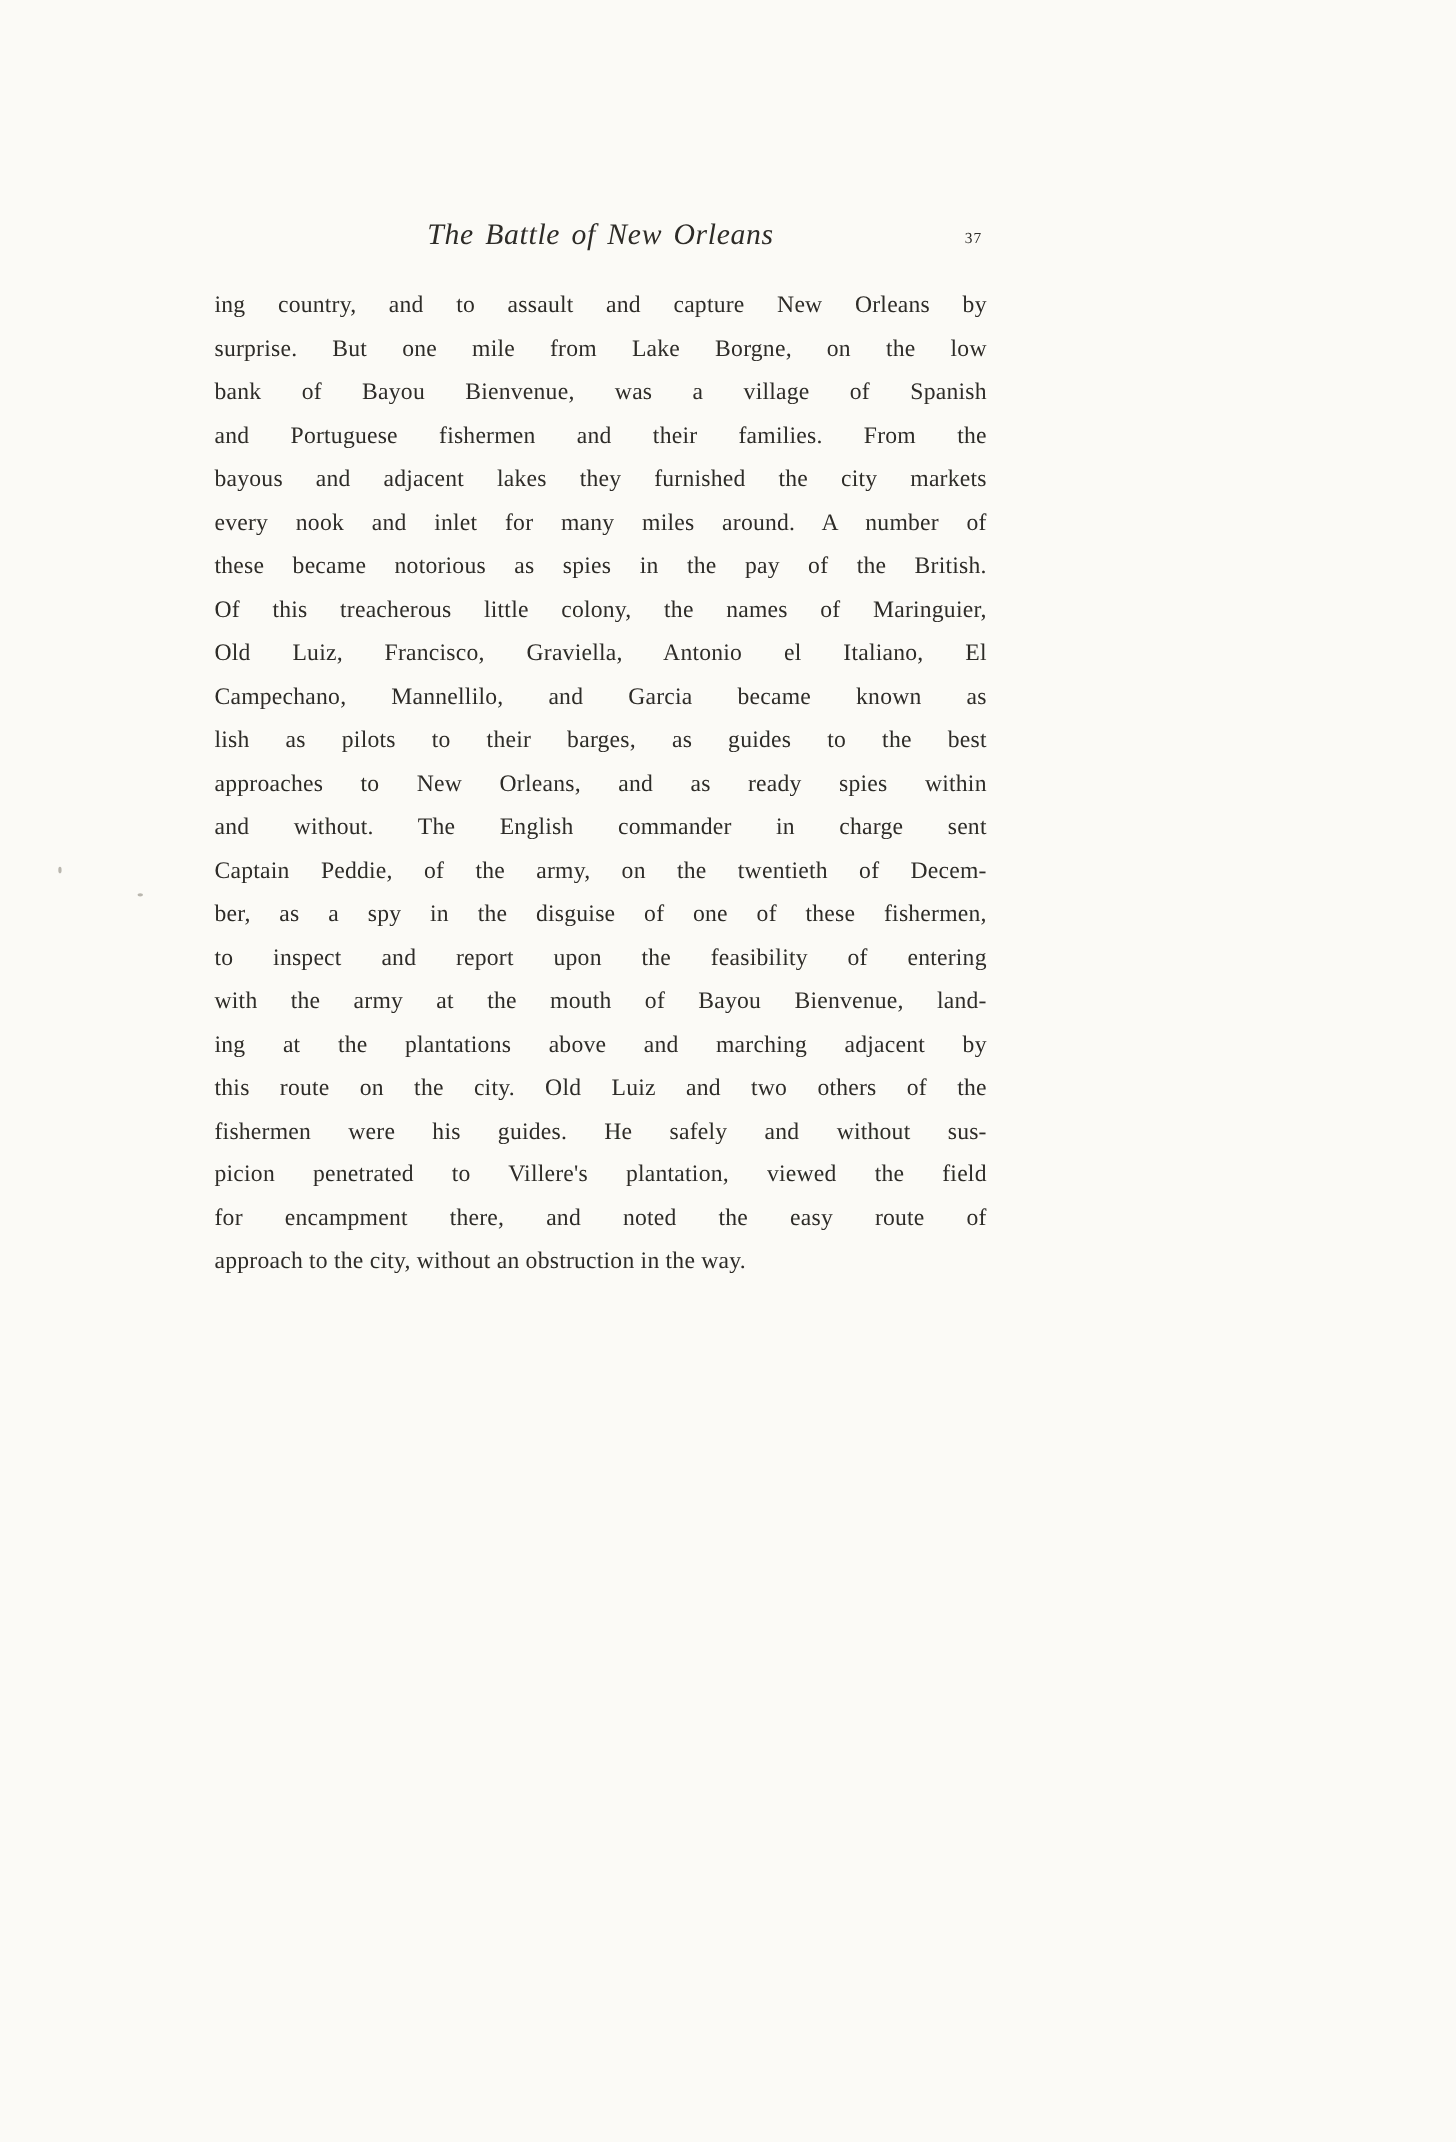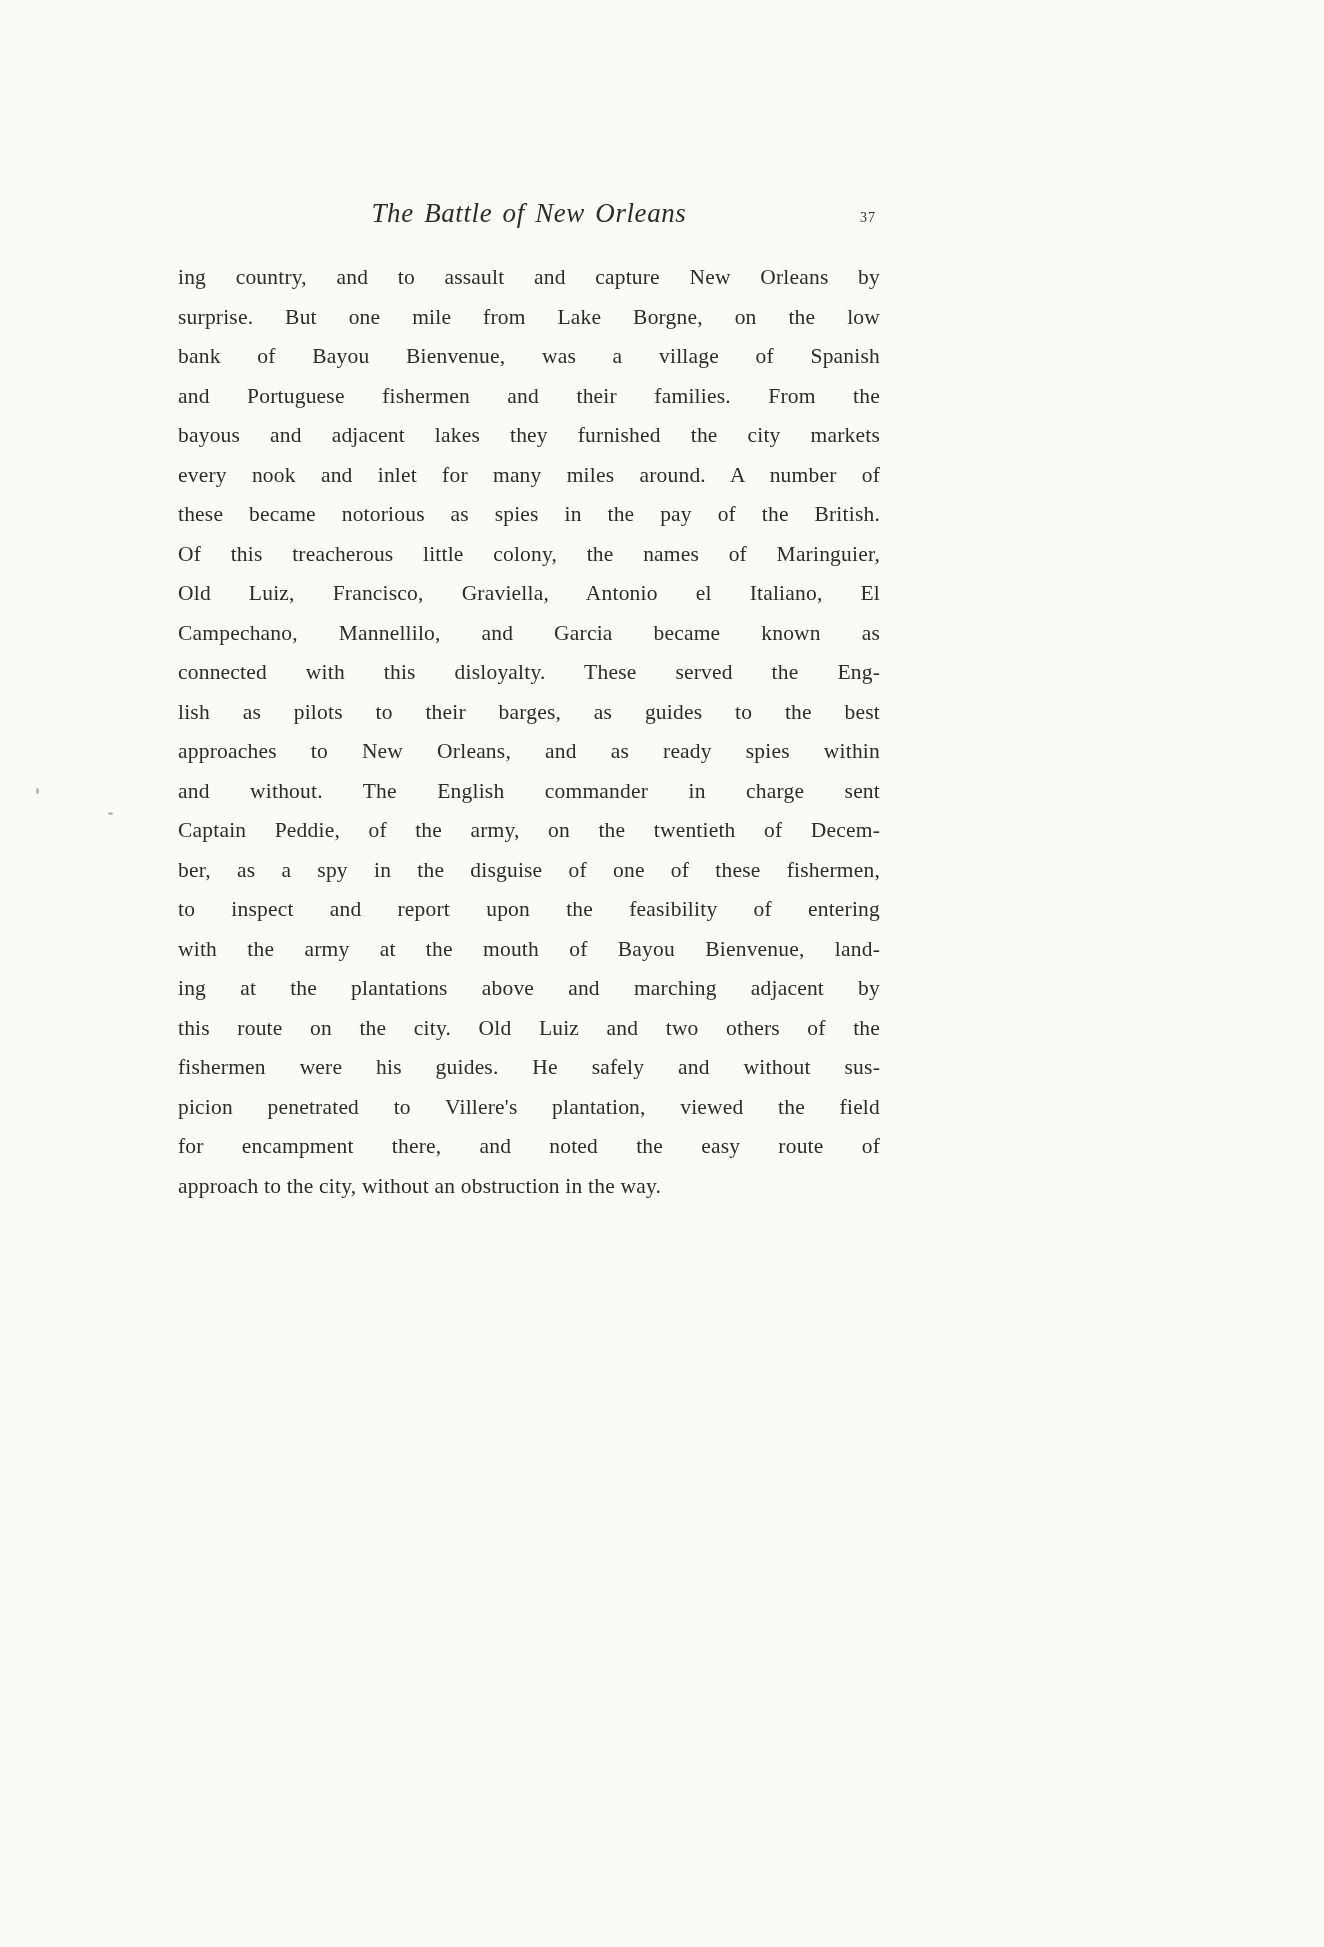--- a/index.html
+++ b/index.html
@@ -11,20 +11,21 @@
     height: 1947px;
     position: relative;
     overflow: hidden;
     background: var(--paper, #fbfaf6);
     font-family: "Liberation Serif", serif;
     color: var(--ink, #2e2c28);
   }
   .page {
     position: absolute;
     inset: 0;
+    margin-left: 17px;
   }
   .header {
     position: absolute;
     top: 198px;
     left: 178px;
     width: 702px;
     height: 42px;
     text-align: center;
   }
   .title {
@@ -92,21 +93,20 @@
       <div class="body-line">ing country, and to assault and capture New Orleans by</div>
       <div class="body-line">surprise. But one mile from Lake Borgne, on the low</div>
       <div class="body-line">bank of Bayou Bienvenue, was a village of Spanish</div>
       <div class="body-line">and Portuguese fishermen and their families. From the</div>
       <div class="body-line">bayous and adjacent lakes they furnished the city markets</div>
       <div class="body-line">every nook and inlet for many miles around. A number of</div>
       <div class="body-line">these became notorious as spies in the pay of the British.</div>
       <div class="body-line">Of this treacherous little colony, the names of Maringuier,</div>
       <div class="body-line">Old Luiz, Francisco, Graviella, Antonio el Italiano, El</div>
       <div class="body-line">Campechano, Mannellilo, and Garcia became known as</div>
-      <div class="body-line">connected with this disloyalty. These served the Eng-</div>
       <div class="body-line">lish as pilots to their barges, as guides to the best</div>
       <div class="body-line">approaches to New Orleans, and as ready spies within</div>
       <div class="body-line">and without. The English commander in charge sent</div>
       <div class="body-line">Captain Peddie, of the army, on the twentieth of Decem-</div>
       <div class="body-line">ber, as a spy in the disguise of one of these fishermen,</div>
       <div class="body-line">to inspect and report upon the feasibility of entering</div>
       <div class="body-line">with the army at the mouth of Bayou Bienvenue, land-</div>
       <div class="body-line">ing at the plantations above and marching adjacent by</div>
       <div class="body-line">this route on the city. Old Luiz and two others of the</div>
       <div class="body-line">fishermen were his guides. He safely and without sus-</div>

